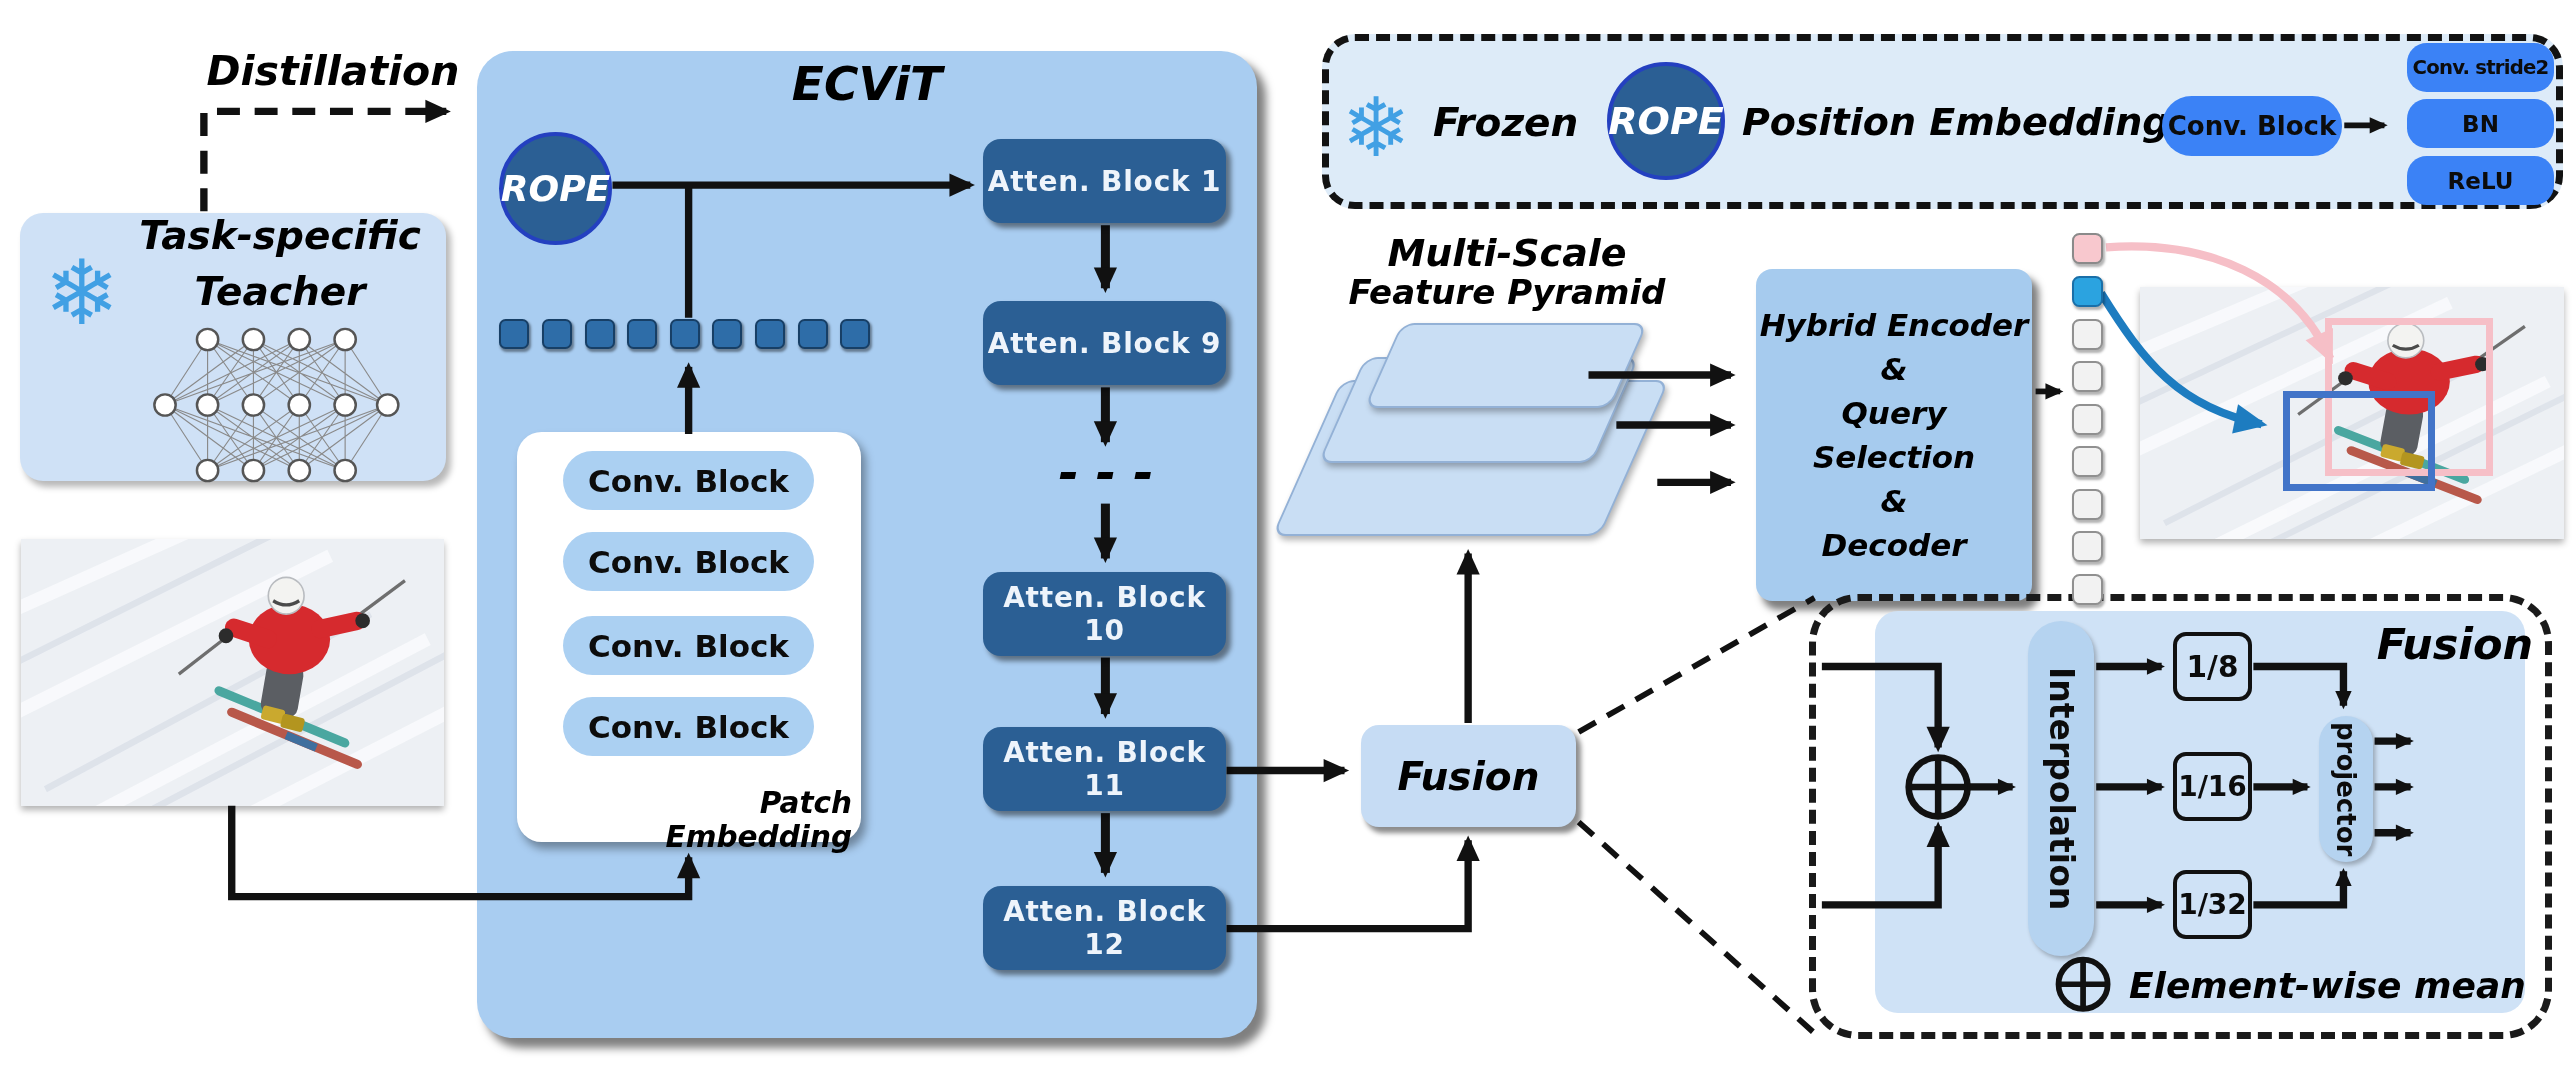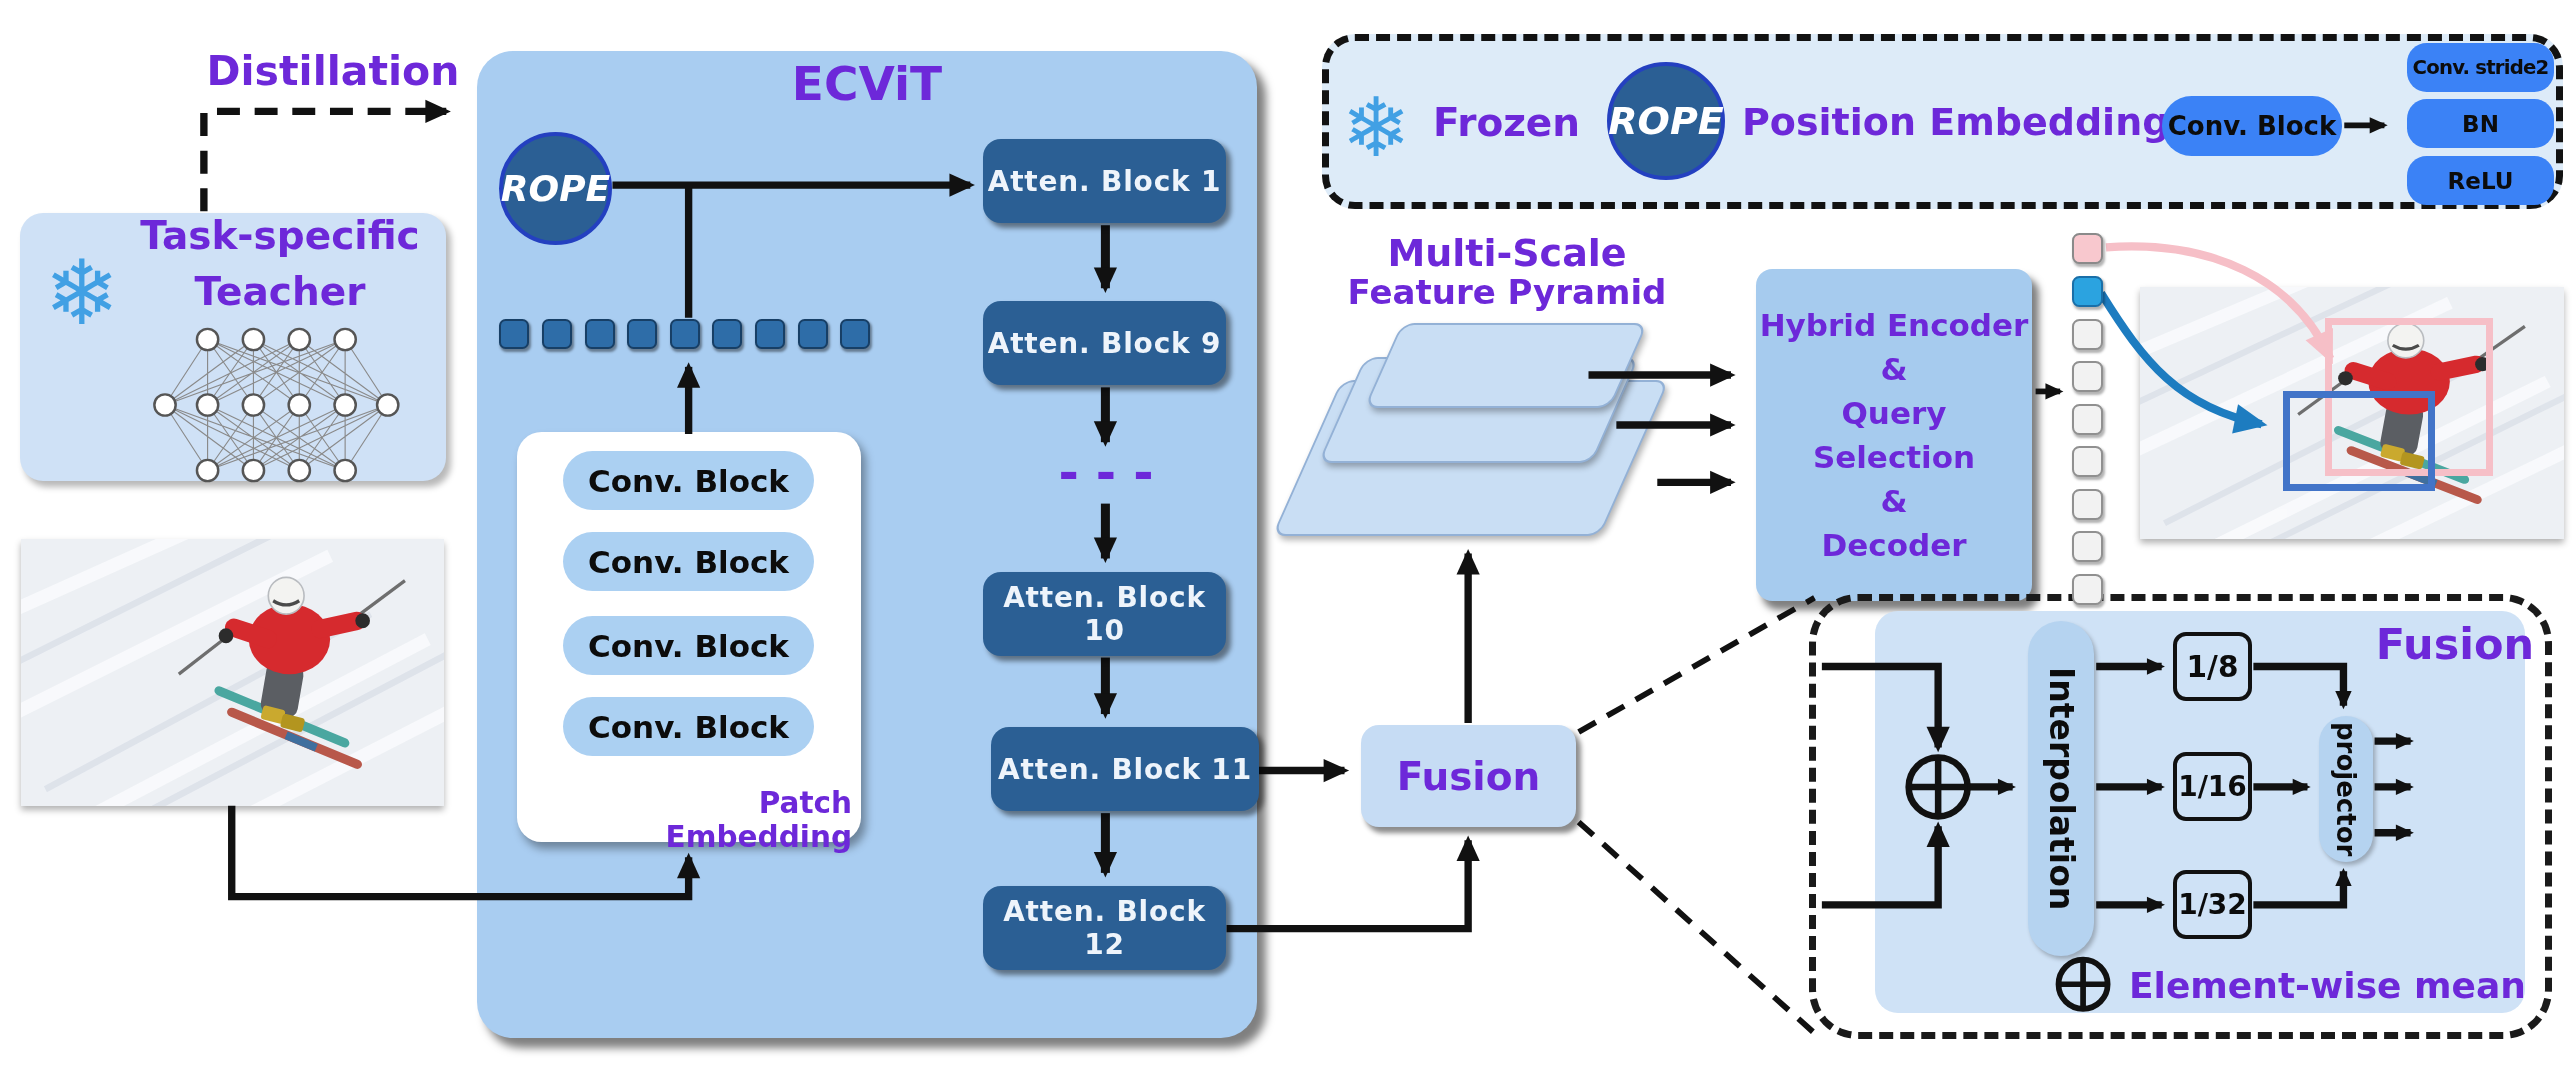--- a/index.html
+++ b/index.html
@@ -1,19 +1,19 @@
 <!DOCTYPE html>
 <html style="font-size:13px"><head>
 <meta charset="utf-8">
 <style>
   html,body{margin:0;padding:0;background:#fff;}
   body{width:2576px;height:1076px;position:relative;overflow:hidden;
        font-family:"DejaVu Sans","Liberation Sans",sans-serif;}
   .abs{position:absolute;}
-  .lbl{font-weight:bold;color:#6d28d9;}
+  .lbl{font-weight:bold;color:#000000;font-style:italic;}
   .center{display:flex;align-items:center;justify-content:center;text-align:center;}
   
   .panel{position:absolute;border-radius:23px;}
   .ecvit{background:#a9cdf1;border-radius:36px;box-shadow:8.2px 9.8px 8.2px rgba(0,0,0,.5);}
   .teacher{background:#cfe1f6;box-shadow:4.1px 5.7px 6.6px rgba(0,0,0,.28);}
   .legendbox{background:#ddebf8;border:7.4px dashed #121212;border-radius:33px;box-sizing:border-box;}
   .patchbox{background:#ffffff;border-radius:24.6px;box-shadow:4.9px 6.6px 8.2px rgba(0,0,0,.35);}
   .attn{position:absolute;background:#2b5f94;border-radius:18px;color:#eef4fb;font-weight:bold;
         font-size:28px;letter-spacing:0.8px;box-shadow:4.1px 4.9px 4.9px rgba(0,0,0,.45);}
   .pill{position:absolute;background:#abd0f2;border-radius:33px;font-weight:bold;color:#0c0c0c;}
@@ -266,21 +266,21 @@
 <div class="pill center" style="left:563px;top:451px;width:251px;height:59px;font-size:31px;z-index:10;">Conv. Block</div>
 <div class="pill center" style="left:563px;top:532px;width:251px;height:59px;font-size:31px;z-index:10;">Conv. Block</div>
 <div class="pill center" style="left:563px;top:616px;width:251px;height:59px;font-size:31px;z-index:10;">Conv. Block</div>
 <div class="pill center" style="left:563px;top:697px;width:251px;height:59px;font-size:31px;z-index:10;">Conv. Block</div>
 <div class="abs lbl" style="left:565px;top:786px;width:287px;text-align:right;font-size:29.5px;z-index:10;">Patch Embedding</div>
 
 <div class="attn center" style="left:983px;top:139px;width:243px;height:84px;z-index:10;">Atten. Block 1</div>
 <div class="attn center" style="left:983px;top:301px;width:243px;height:84px;z-index:10;">Atten. Block 9</div>
 <div class="abs center lbl" style="left:1024px;top:449px;width:164px;height:49px;font-size:49px;z-index:10;">- - -</div>
 <div class="attn center" style="left:983px;top:572px;width:243px;height:84px;z-index:10;">Atten. Block 10</div>
-<div class="attn center" style="left:983px;top:727px;width:268px;height:84px;z-index:10;margin-left:8px;">Atten. Block 11</div>
+<div class="attn center" style="left:983px;top:727px;width:243px;height:84px;z-index:10;">Atten. Block 11</div>
 <div class="attn center" style="left:983px;top:886px;width:243px;height:84px;z-index:10;">Atten. Block 12</div>
 
 <div class="abs center snow-ico" style="left:1331px;top:78px;width:90px;height:98px;font-size:82px;z-index:10;">❄</div>
 <div class="abs lbl" style="left:1433px;top:100px;font-size:39px;z-index:10;">Frozen</div>
 <div class="rope center" style="left:1607px;top:62px;width:118px;height:118px;font-size:38px;z-index:10;">ROPE</div>
 <div class="abs lbl" style="left:1742px;top:100px;font-size:38px;z-index:10;">Position Embedding</div>
 <div class="lpill center" style="left:2162px;top:96px;width:180px;height:60px;font-size:26px;border-radius:29.5px;z-index:10;">Conv. Block</div>
 <div class="lpill center" style="left:2407px;top:43px;width:147px;height:49px;font-size:19.7px;letter-spacing:-0.8px;z-index:10;">Conv. stride2</div>
 <div class="lpill center" style="left:2407px;top:99px;width:147px;height:49px;font-size:23px;z-index:10;">BN</div>
 <div class="lpill center" style="left:2407px;top:156px;width:147px;height:49px;font-size:23px;z-index:10;">ReLU</div>

